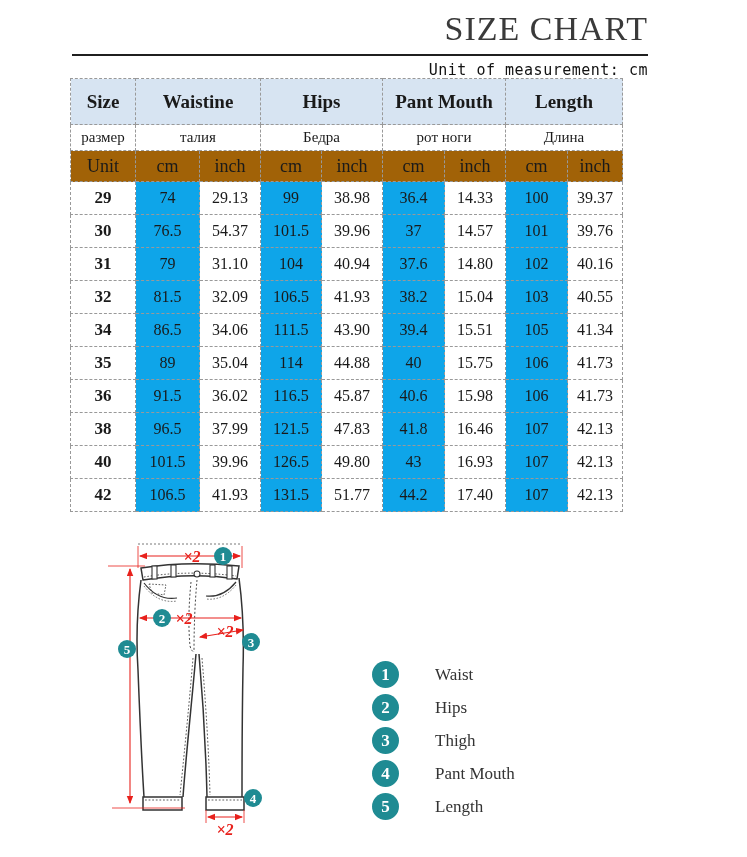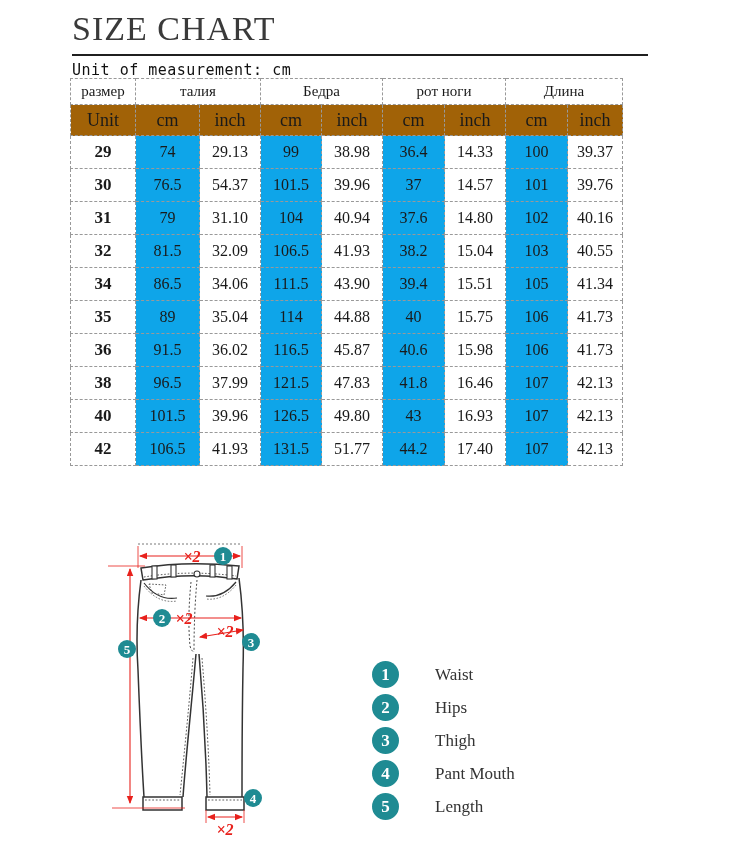--- a/index.html
+++ b/index.html
@@ -2,21 +2,21 @@
 <html><head>
 <meta charset="utf-8">
 <style>
   html,body{margin:0;padding:0;}
   body{
     width:747px;height:857px;position:relative;background:#ffffff;
     font-family:"Liberation Serif","DejaVu Serif",serif;color:#1a1a1a;
     overflow:hidden;
   }
   
-  .hdr{position:absolute;left:72px;top:8px;width:576px;text-align:left;}
+  .hdr{position:absolute;left:72px;top:8px;width:576px;text-align:right;}
   .title{
     font-size:34px;letter-spacing:1px;color:#3a3a3a;font-weight:400;
     margin:0;line-height:42px;
   }
   .rule{height:0;border-top:2px solid #1f1f1f;margin-top:4px;}
   .unit-note{
     font-family:"DejaVu Sans Mono","Liberation Mono",monospace;
     font-size:15px;color:#111;margin-top:5px;letter-spacing:0.5px;
   }
   
@@ -63,20 +63,27 @@
       <col style="width:64px">
       <col style="width:61px">
     <col style="width:61px">
       <col style="width:61px">
       <col style="width:62px">
     <col style="width:61px">
       <col style="width:62px">
       <col style="width:55px">
   </colgroup>
   <tbody>
+      <tr class="hrow1">
+    <td>Size</td>
+    <td colspan="2">Waistine</td>
+    <td colspan="2">Hips</td>
+    <td colspan="2">Pant Mouth</td>
+    <td colspan="2">Length</td>
+  </tr>
   <tr class="hrow2">
     <td>размер</td>
     <td colspan="2">талия</td>
     <td colspan="2">Бедра</td>
     <td colspan="2">рот ноги</td>
     <td colspan="2">Длина</td>
   </tr>
   <tr class="hrow3">
     <td>Unit</td>
     <td>cm</td>

